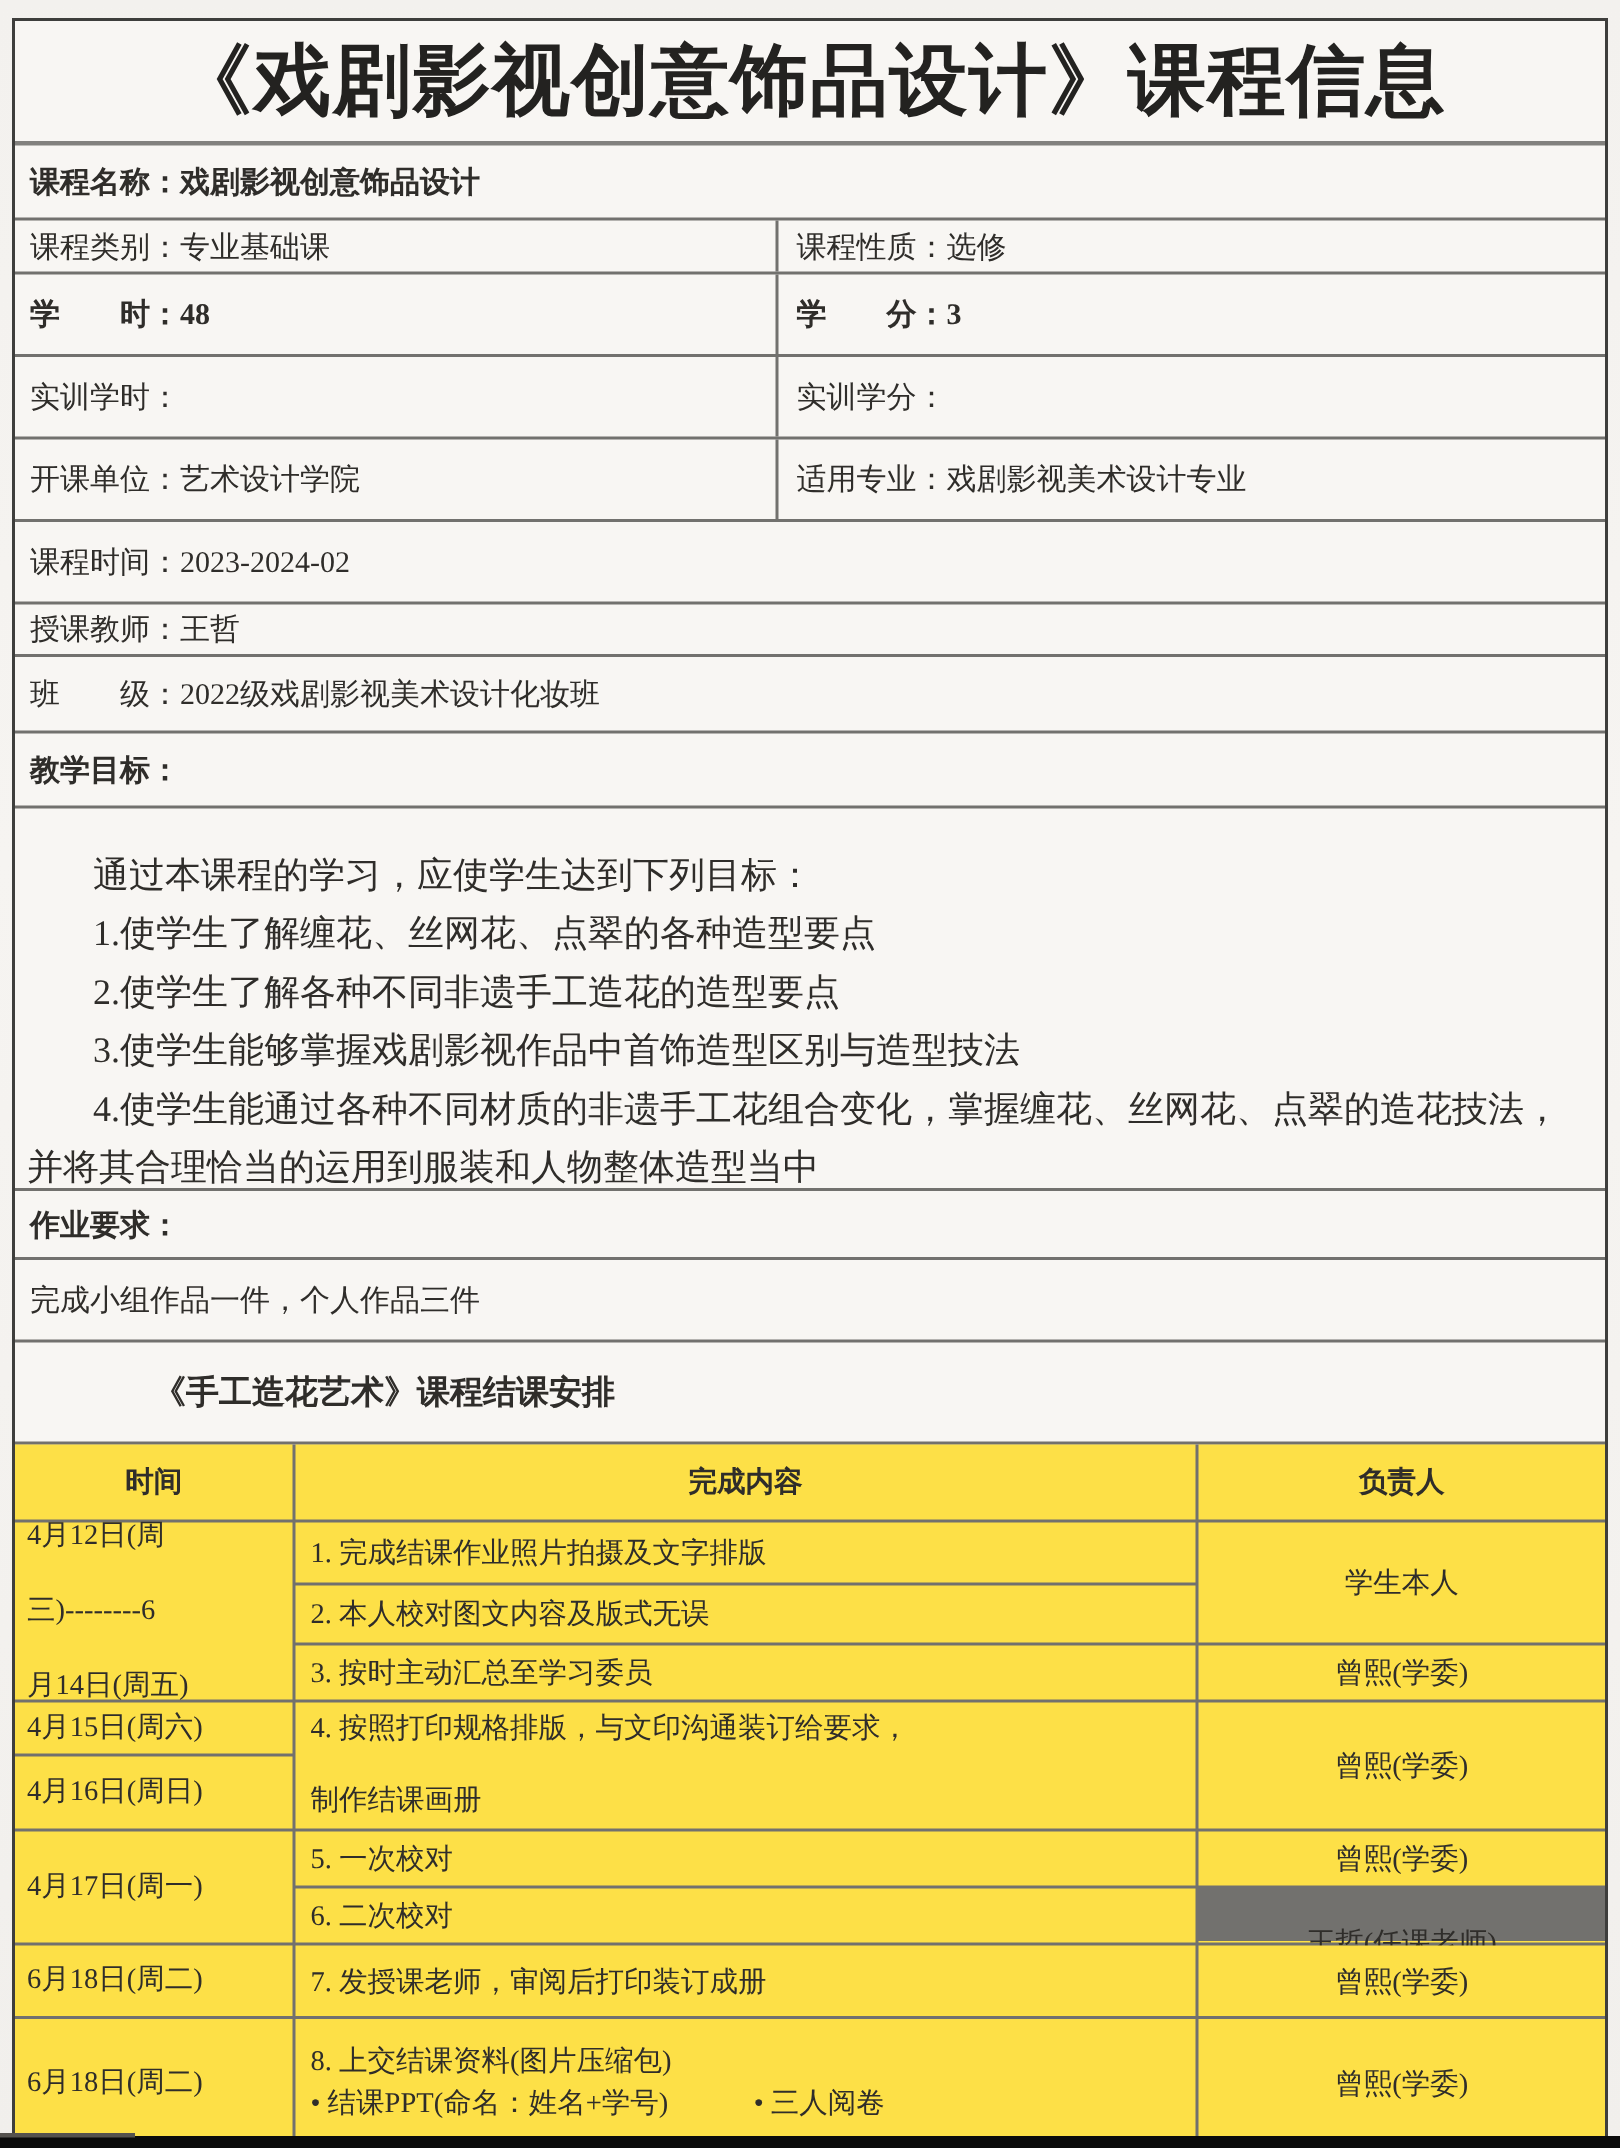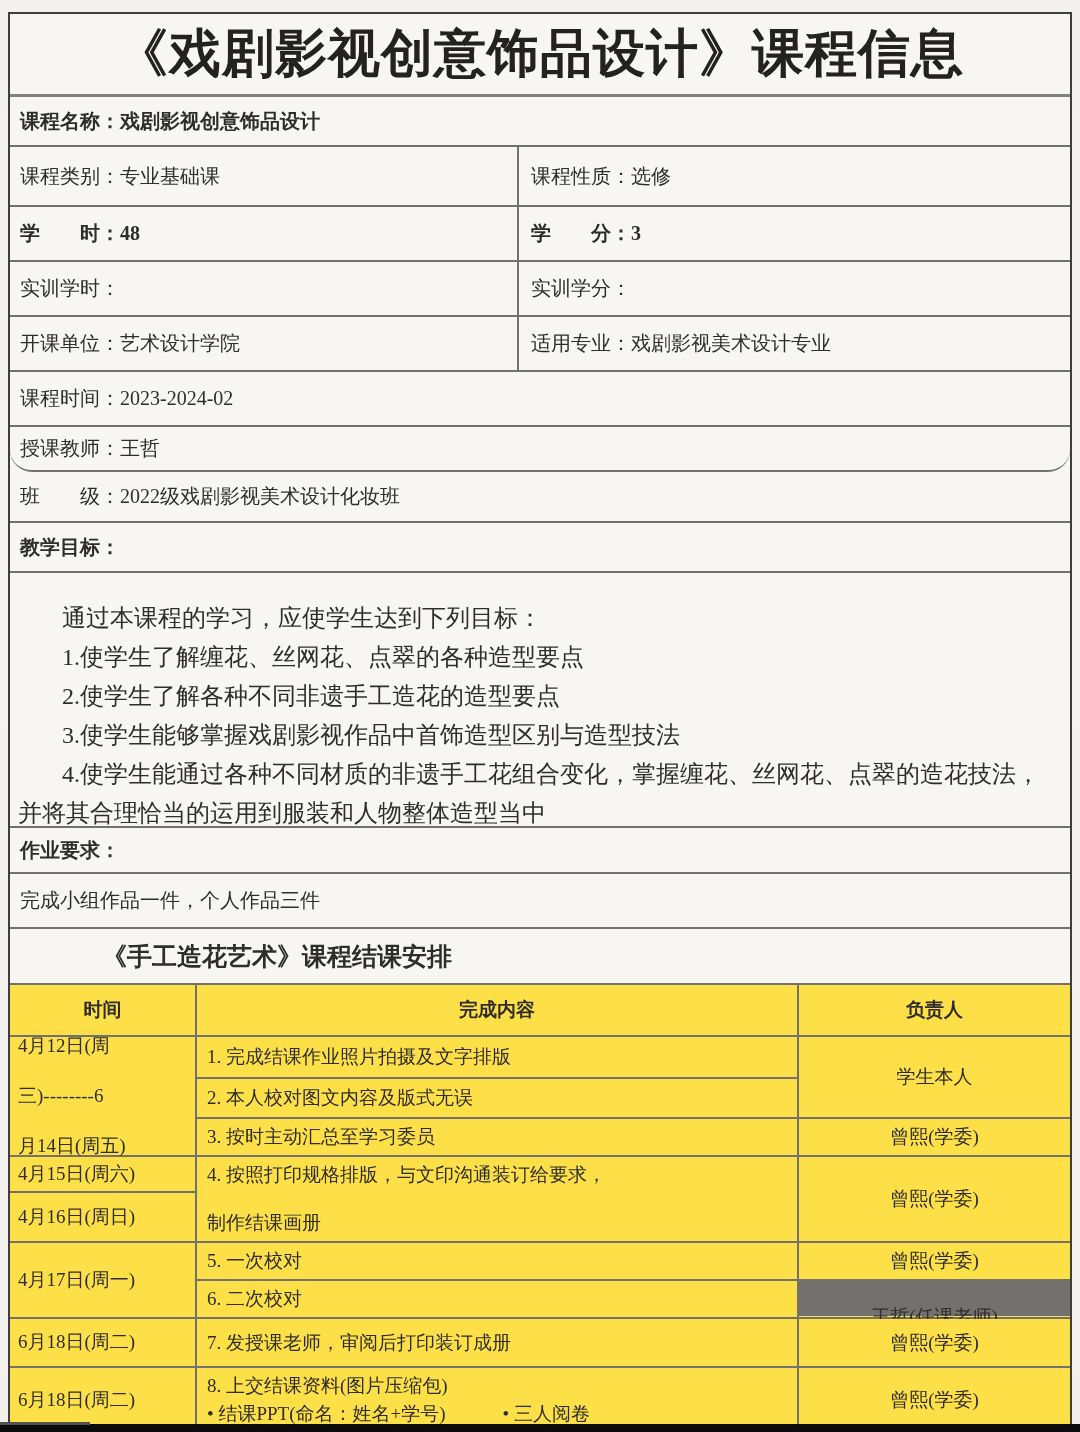--- a/index.html
+++ b/index.html
@@ -19,30 +19,30 @@
   .row { border-bottom:2px solid #72716e; display:flex; align-items:center;
          padding-left:10px; font-size:20px; flex:0 0 auto; }
   .title-row { height:83px; justify-content:center; padding-left:0;
                border-bottom:3px solid #82817e; }
   .title-row h1 { font-size:52px; font-weight:bold; color:#232220; letter-spacing:1px; }
   .r-name   { height:50px; font-weight:bold; }
   .two      { padding-left:0; }
   .two .cl  { width:509px; align-self:stretch; display:flex; align-items:center;
               padding-left:10px; border-right:2px solid #72716e; }
   .two .cr  { flex:1; align-self:stretch; display:flex; align-items:center; padding-left:12px; }
-  .r-cat, .r-hours, .r-practice, .r-dept { height:60px; }
+  .r-cat, .r-hours, .r-practice, .r-dept { height:36px; }
   .r-hours { height:55px;font-weight:bold; } .r-practice { height:55px; } .r-dept { height:55px; }
-  .r-time  { height:55px; } .r-teacher { height:45px;border-radius:22px; } .r-class { height:51px; }
+  .r-time  { height:55px; } .r-teacher { height:35px; } .r-class { height:51px; }
   .r-objlabel { height:50px; font-weight:bold; }
   .goals { height:255px; border-bottom:2px solid #72716e; padding:26px 14px 0 8px;
            font-size:24px; line-height:39px; flex:0 0 auto; }
   .goals p { text-indent:44px; }
   .r-hwlabel { height:46px; font-weight:bold; }
   .r-hwtext  { height:55px; }
-  .r-schedtitle { height:56px; font-weight:bold; padding-left:92px; font-size:25px; }
+  .r-schedtitle { height:68px; font-weight:bold; padding-left:92px; font-size:22px; }
   
   .sched {
     flex:1 1 auto;
     display:grid;
     grid-template-columns:185px 600px 1fr;
     grid-template-rows:50px 40px 38px 36px 34px 48px 36px 36px 47px 1fr;
     gap:2px;
     background:#72716e;
   }
   .sched > div { background:#fde047; display:flex; align-items:center; font-size:19px; }

